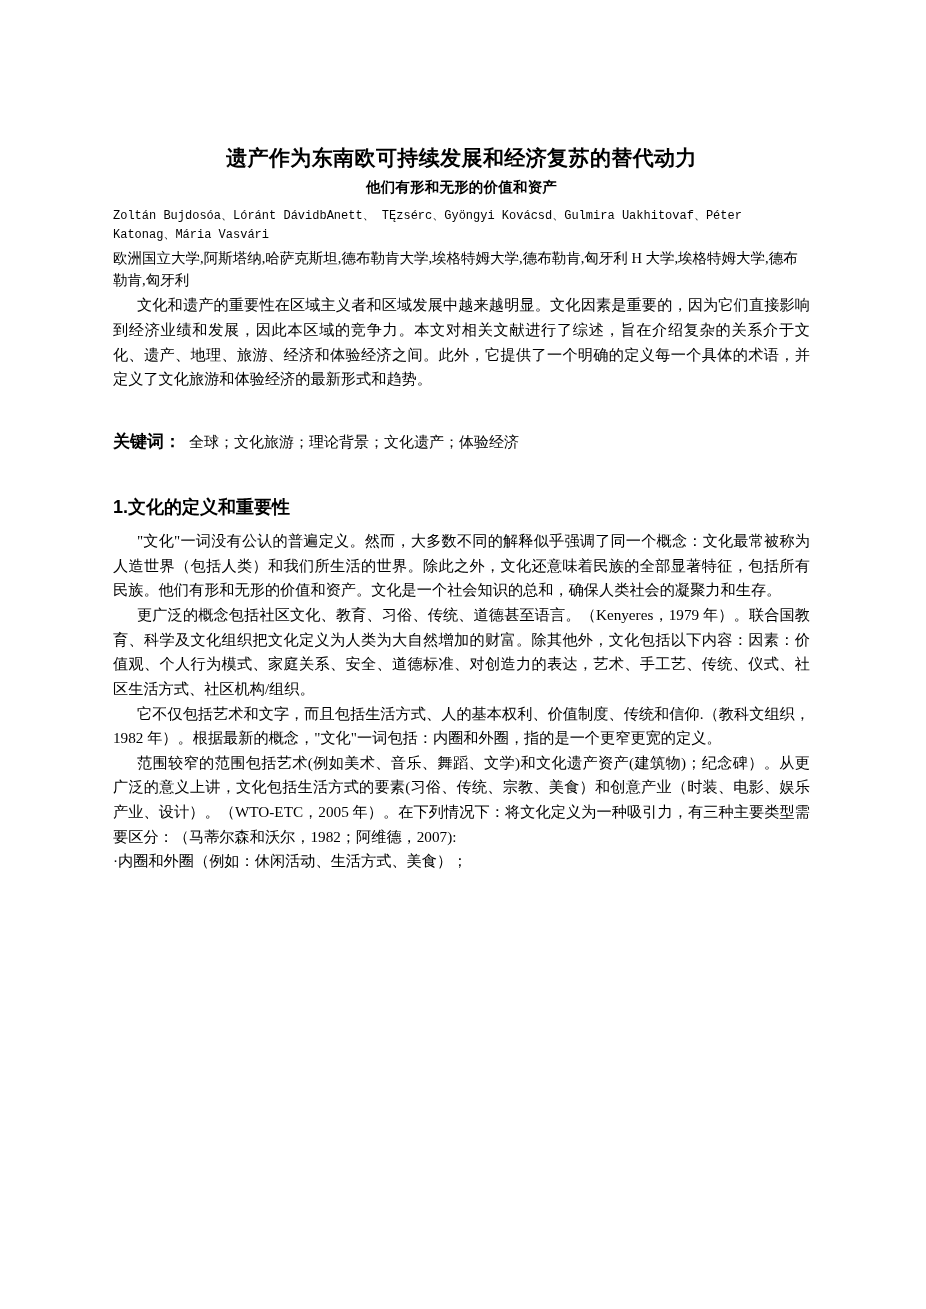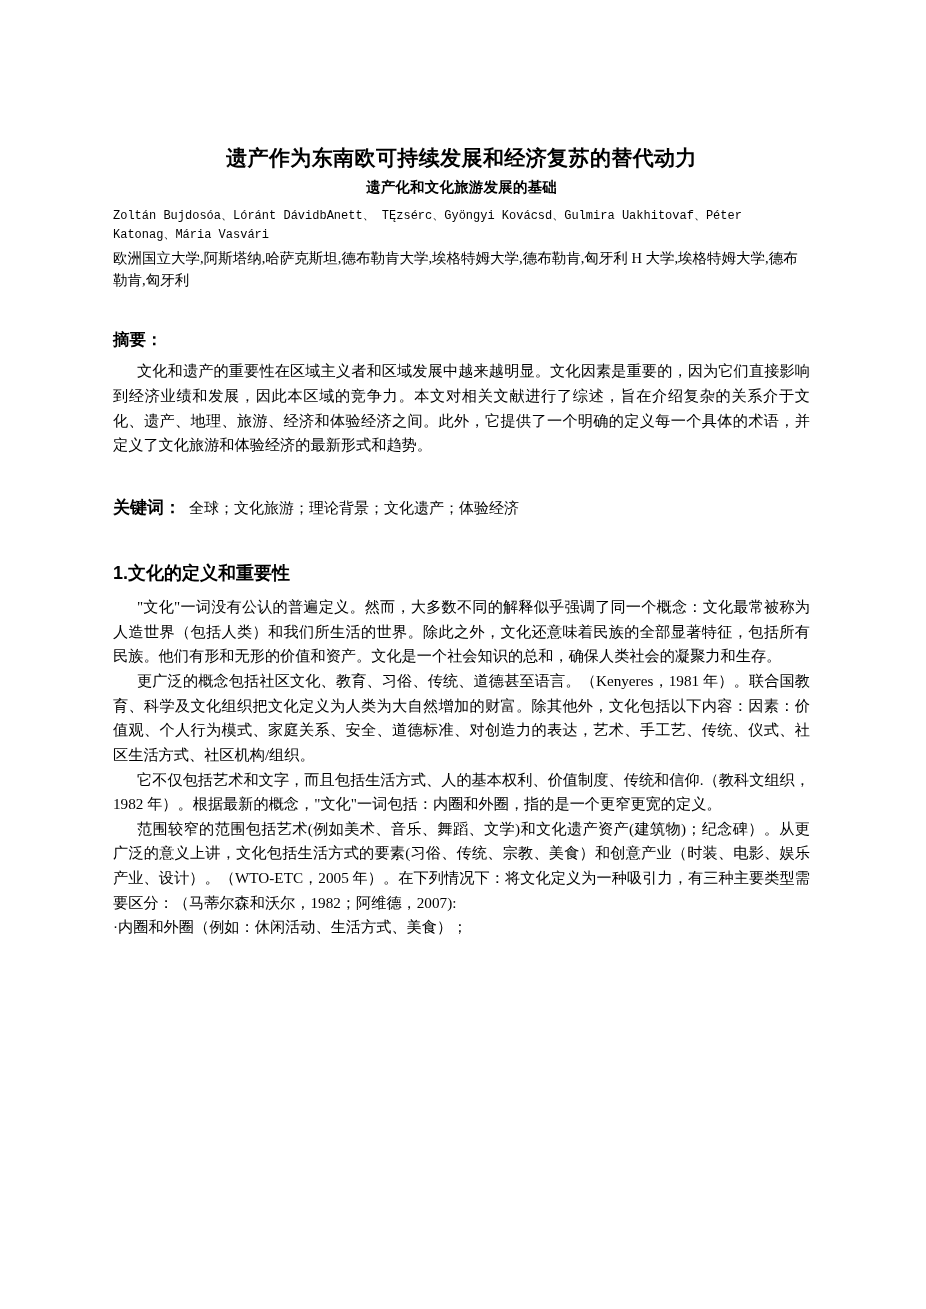--- a/index.html
+++ b/index.html
@@ -103,36 +103,35 @@
   .abstract-block {
     margin-top: 2px;
   }
 </style>
 </head>
 <body>
 
 <div class="page">
 
   <h1 class="title">遗产作为东南欧可持续发展和经济复苏的替代动力</h1>
-  <h2 class="subtitle">遗产化和文化旅游发展的基础</h2>
+  <h2 class="subtitle">他们有形和无形的价值和资产</h2>
 
   <div class="authors">Zoltán Bujdosóa、Lóránt DávidbAnett、 TĘzsérc、Gyöngyi Kovácsd、Gulmira Uakhitovaf、Péter Katonag、Mária Vasvári</div>
   <div class="affiliations">欧洲国立大学,阿斯塔纳,哈萨克斯坦,德布勒肯大学,埃格特姆大学,德布勒肯,匈牙利 H 大学,埃格特姆大学,德布勒肯,匈牙利</div>
 
-  <div class="section-heading">摘要：</div>
   <div class="abstract-block">
     <p class="body-text">文化和遗产的重要性在区域主义者和区域发展中越来越明显。文化因素是重要的，因为它们直接影响到经济业绩和发展，因此本区域的竞争力。本文对相关文献进行了综述，旨在介绍复杂的关系介于文化、遗产、地理、旅游、经济和体验经济之间。此外，它提供了一个明确的定义每一个具体的术语，并定义了文化旅游和体验经济的最新形式和趋势。</p>
   </div>
 
   <div class="keywords-line">
     <span class="keywords-heading">关键词：</span><span class="keywords-text">全球；文化旅游；理论背景；文化遗产；体验经济</span>
   </div>
 
   <div class="numbered-heading">1.文化的定义和重要性</div>
 
   <p class="body-text">"文化"一词没有公认的普遍定义。然而，大多数不同的解释似乎强调了同一个概念：文化最常被称为人造世界（包括人类）和我们所生活的世界。除此之外，文化还意味着民族的全部显著特征，包括所有民族。他们有形和无形的价值和资产。文化是一个社会知识的总和，确保人类社会的凝聚力和生存。</p>
-  <p class="body-text">更广泛的概念包括社区文化、教育、习俗、传统、道德甚至语言。（Kenyeres，1981 年）。联合国教育、科学及文化组织把文化定义为人类为大自然增加的财富。除其他外，文化包括以下内容：因素：价值观、个人行为模式、家庭关系、安全、道德标准、对创造力的表达，艺术、手工艺、传统、仪式、社区生活方式、社区机构/组织。</p>
+  <p class="body-text">更广泛的概念包括社区文化、教育、习俗、传统、道德甚至语言。（Kenyeres，1979 年）。联合国教育、科学及文化组织把文化定义为人类为大自然增加的财富。除其他外，文化包括以下内容：因素：价值观、个人行为模式、家庭关系、安全、道德标准、对创造力的表达，艺术、手工艺、传统、仪式、社区生活方式、社区机构/组织。</p>
   <p class="body-text">它不仅包括艺术和文字，而且包括生活方式、人的基本权利、价值制度、传统和信仰.（教科文组织，1982 年）。根据最新的概念，"文化"一词包括：内圈和外圈，指的是一个更窄更宽的定义。</p>
   <p class="body-text">范围较窄的范围包括艺术(例如美术、音乐、舞蹈、文学)和文化遗产资产(建筑物)；纪念碑）。从更广泛的意义上讲，文化包括生活方式的要素(习俗、传统、宗教、美食）和创意产业（时装、电影、娱乐产业、设计）。（WTO-ETC，2005 年）。在下列情况下：将文化定义为一种吸引力，有三种主要类型需要区分：（马蒂尔森和沃尔，1982；阿维德，2007):</p>
 
   <p class="bullet">·内圈和外圈（例如：休闲活动、生活方式、美食）；</p>
 
 </div>
 
 </body></html>

